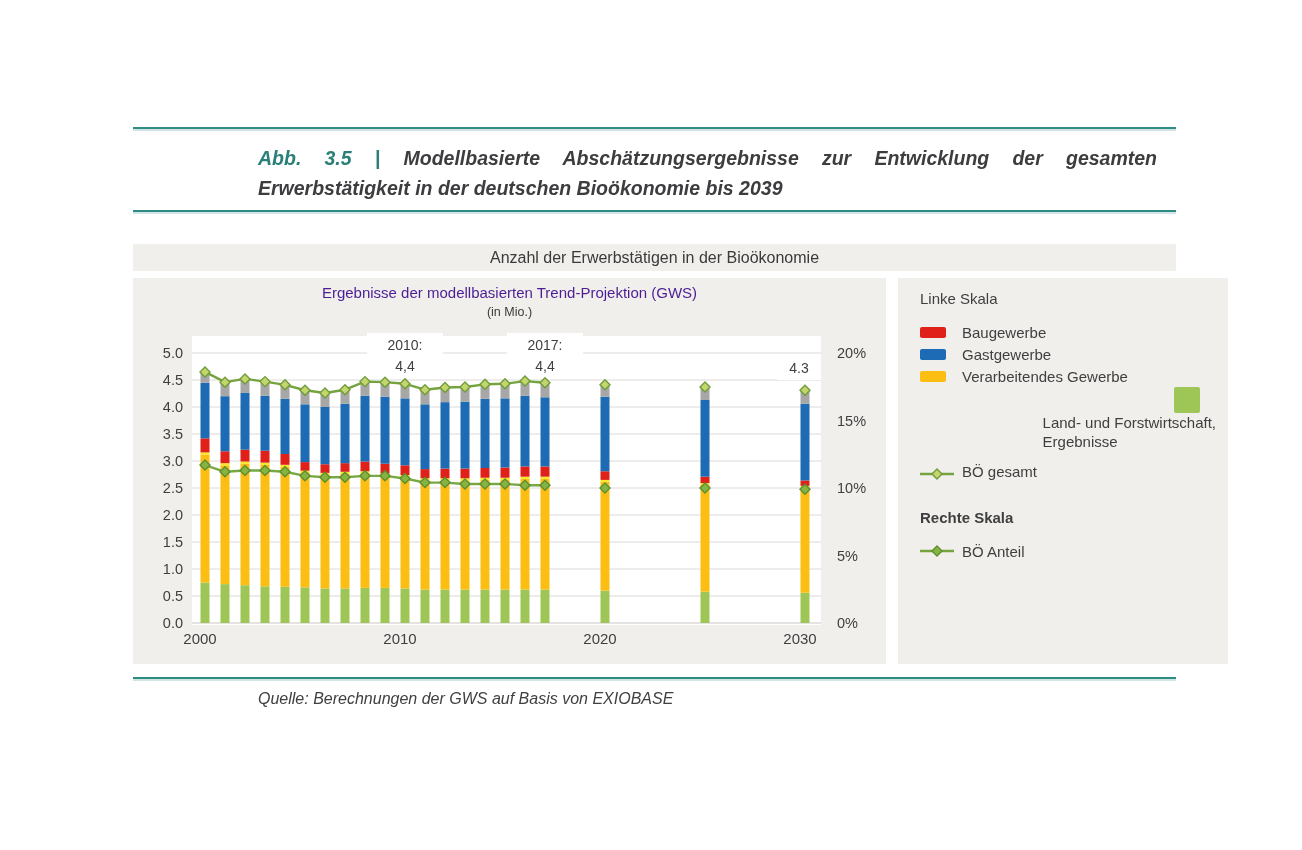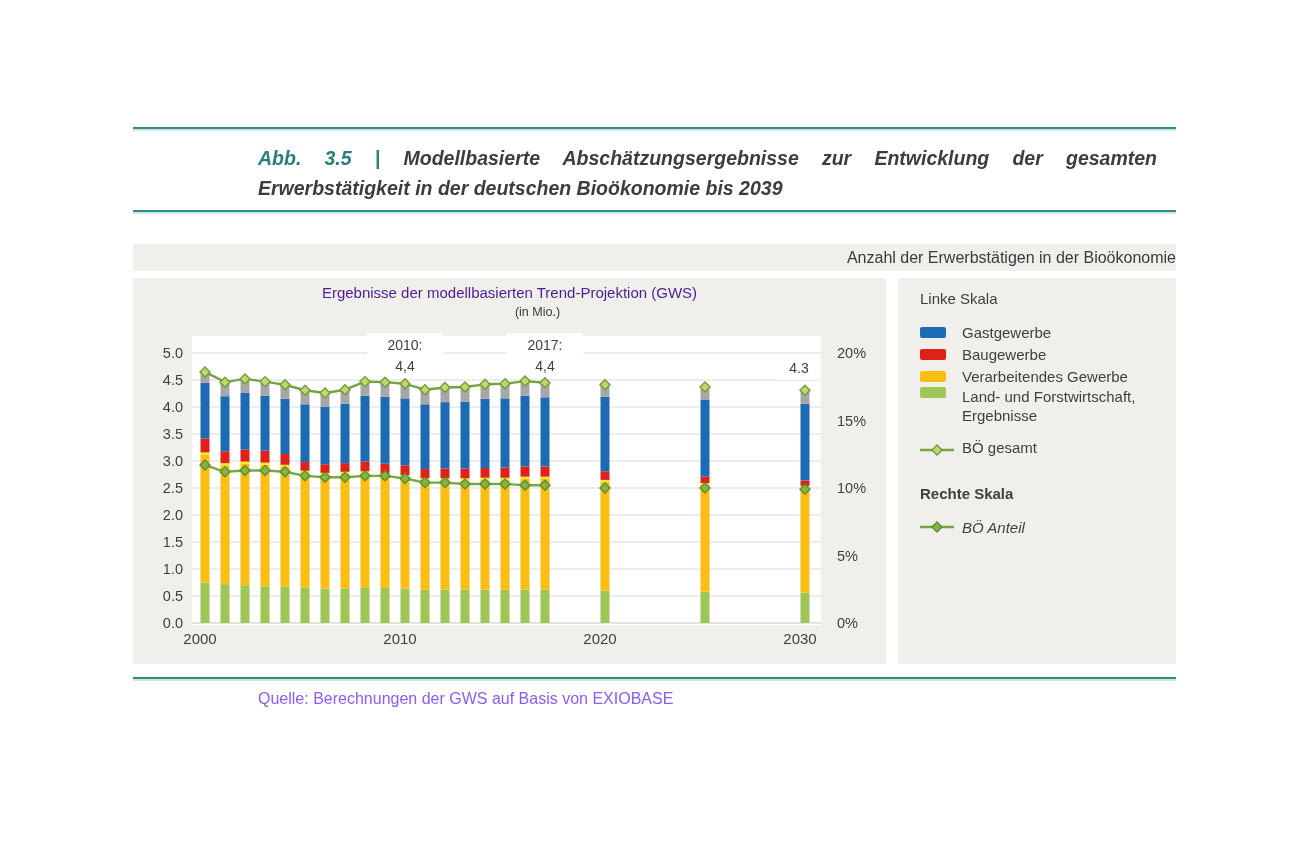--- a/index.html
+++ b/index.html
@@ -8,36 +8,36 @@
   
   .rule{position:absolute;left:133px;width:1043px;height:2px;background:#2e8c85;
         box-shadow:0 2px 0 rgba(46,140,133,.22);}
   
   .caption{position:absolute;left:258px;top:143px;width:899px;
            font-size:19.5px;line-height:30px;font-weight:bold;font-style:italic;color:#3d3d40;}
   .cap1{text-align:justify;text-align-last:justify;}
   .teal{color:#2a8078;}
   
   .band{position:absolute;left:133px;top:244px;width:1043px;height:27px;background:#f0efec;
-        display:flex;align-items:center;justify-content:flex-end;font-size:16px;color:#3a3a3a;}
+        display:flex;align-items:center;justify-content:center;font-size:16px;color:#3a3a3a;}
   .chart-panel{position:absolute;left:133px;top:278px;width:753px;height:386px;background:#f0efec;}
-  .legend-panel{position:absolute;left:898px;top:278px;width:278px;height:386px;background:#f0efec;
+  .legend-panel{position:absolute;left:898px;top:278px;width:330px;height:386px;background:#f0efec;
                 box-sizing:border-box;padding:12px 12px 0 22px;}
   .subtitle1{position:absolute;left:0;top:6px;width:753px;text-align:center;
              font-size:15px;color:#4c1d95;}
   .subtitle2{position:absolute;left:0;top:27px;width:753px;text-align:center;
-             font-size:12.5px;color:#3a3a3a;padding-left:28px;}
+             font-size:12.5px;color:#3a3a3a;}
   #plot-svg{position:absolute;left:0;top:0;}
   #plot-svg text{font-family:"Liberation Sans",sans-serif;fill:#3f3f3f;}
   
   .legend-title{font-size:15px;color:#3f3f3f;margin-bottom:14px;}
   .lg-row{display:flex;align-items:center;min-height:22px;font-size:15px;line-height:19px;color:#3f3f3f;}
   .lg-row .sw{width:26px;height:11px;border-radius:2px;margin-right:16px;flex:0 0 26px;}
   .lg-row svg{margin-right:8px;flex:0 0 34px;}
-  .src{position:absolute;left:258px;top:690px;font-size:16px;color:#8b5cf6;}
+  .src{position:absolute;left:258px;top:690px;font-size:16px;font-style:italic;color:#404040;}
 </style>
 </head>
 <body>
 
 <div class="rule" style="top:127px"></div>
 
 <div class="caption">
   <div class="cap1"><span class="teal">Abb. 3.5</span> <span class="teal">|</span> <span>Modellbasierte Abschätzungsergebnisse zur Entwicklung der gesamten</span></div>
   <div>Erwerbstätigkeit in der deutschen Bioökonomie bis 2039</div>
 </div>
@@ -262,49 +262,49 @@
       <text x="267" y="366" text-anchor="middle" font-size="15">2010</text>
       <text x="467" y="366" text-anchor="middle" font-size="15">2020</text>
       <text x="667" y="366" text-anchor="middle" font-size="15">2030</text>
     </svg>
 </div>
 
 <div class="legend-panel">
   <div class="legend-title">Linke Skala</div>
   <div id="legend-left-items">
       <div class="lg-row">
+        <span class="sw" style="background: rgb(223, 33, 25);"></span>
+        <span>Baugewerbe</span>
+      </div>
+      <div class="lg-row">
         <span class="sw" style="background: rgb(29, 107, 180);"></span>
         <span>Gastgewerbe</span>
-      </div>
-      <div class="lg-row">
-        <span class="sw" style="background: rgb(223, 33, 25);"></span>
-        <span>Baugewerbe</span>
       </div>
       <div class="lg-row">
         <span class="sw" style="background: rgb(252, 190, 19);"></span>
         <span>Verarbeitendes Gewerbe</span>
       </div>
-      <div class="lg-row" style="align-items: flex-start; min-height: 40px;">
+      <div class="lg-row" style="align-items: flex-end; min-height: 40px; flex-direction: column;">
         <span class="sw" style="background: rgb(157, 198, 87);"></span>
         <span>
           <div>Land- und Forstwirtschaft,</div>
           <div>Ergebnisse</div>
         </span>
       </div>
       <div class="lg-row" style="margin-top: 8px; align-items: flex-end;">
         <svg width="34" height="14">
           <line x1="0" y1="7" x2="34" y2="7" stroke="#75a33f" stroke-width="2.4"></line>
           <path d="M 17 2 L 22 7 L 17 12 L 12 7 Z" fill="#c4d56d" stroke="#6f9c3b" stroke-width="1.4"></path>
         </svg>
         <span>BÖ gesamt</span>
       </div>
     </div>
   <div class="legend-title" id="right-scale-title" style="margin-top:28px;font-weight:bold;">Rechte Skala</div>
   <div id="legend-right-items">
-      <div class="lg-row" style="margin-top: 10px; font-style: italic;">
+      <div class="lg-row" style="margin-top: 10px;">
         <svg width="34" height="14">
           <line x1="0" y1="7" x2="34" y2="7" stroke="#75a33f" stroke-width="2.4"></line>
           <path d="M 17 2 L 22 7 L 17 12 L 12 7 Z" fill="#86b342" stroke="#5d8f2f" stroke-width="1.4"></path>
         </svg>
         <span>BÖ Anteil</span>
       </div>
     </div>
 </div>
 
 <div class="rule" style="top:677px"></div>

